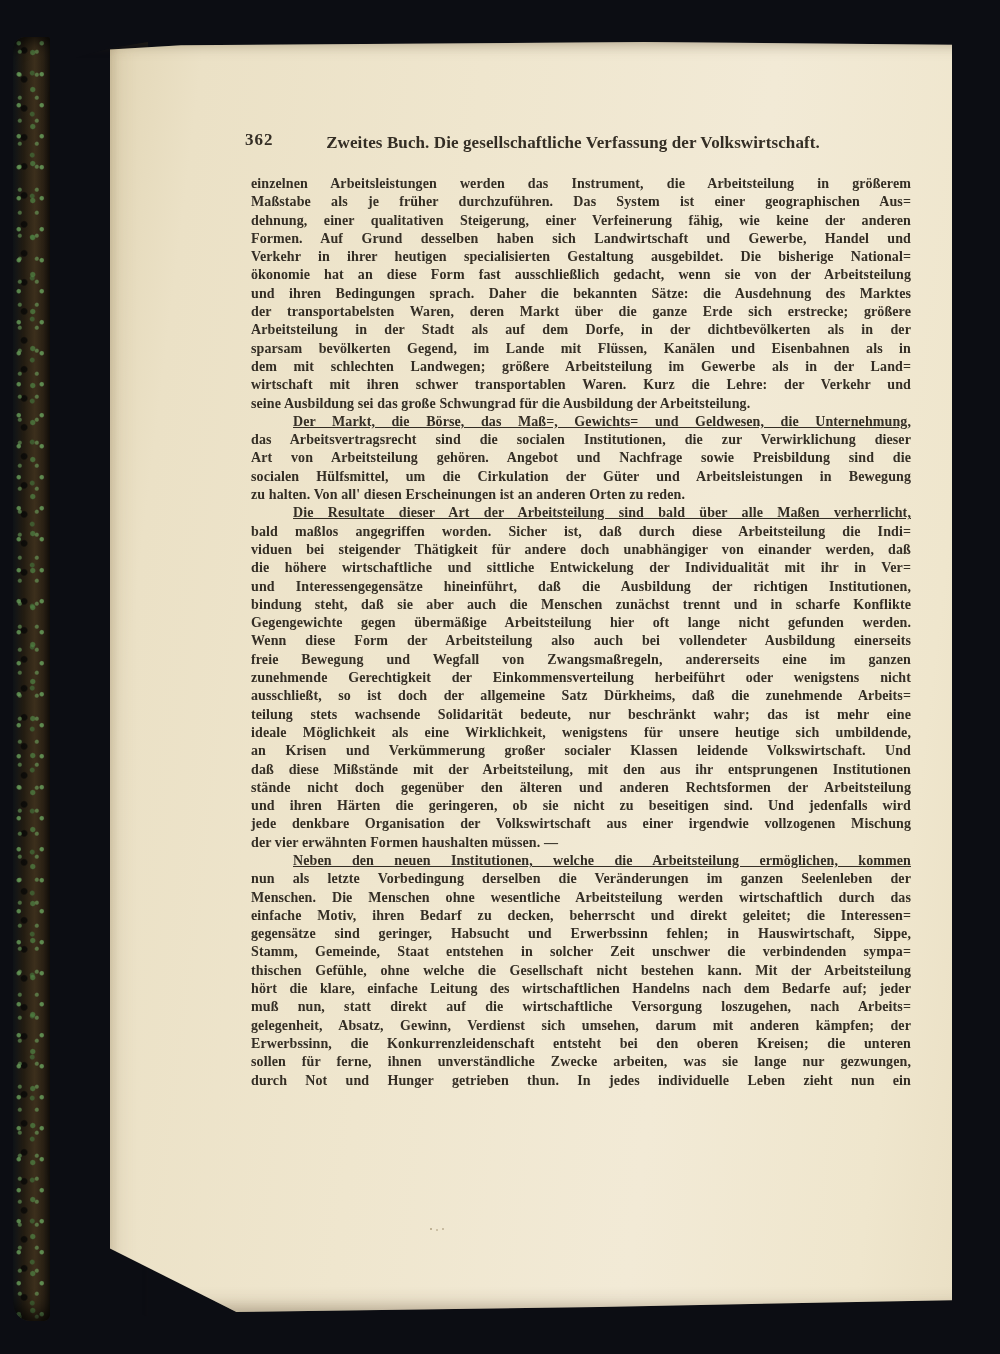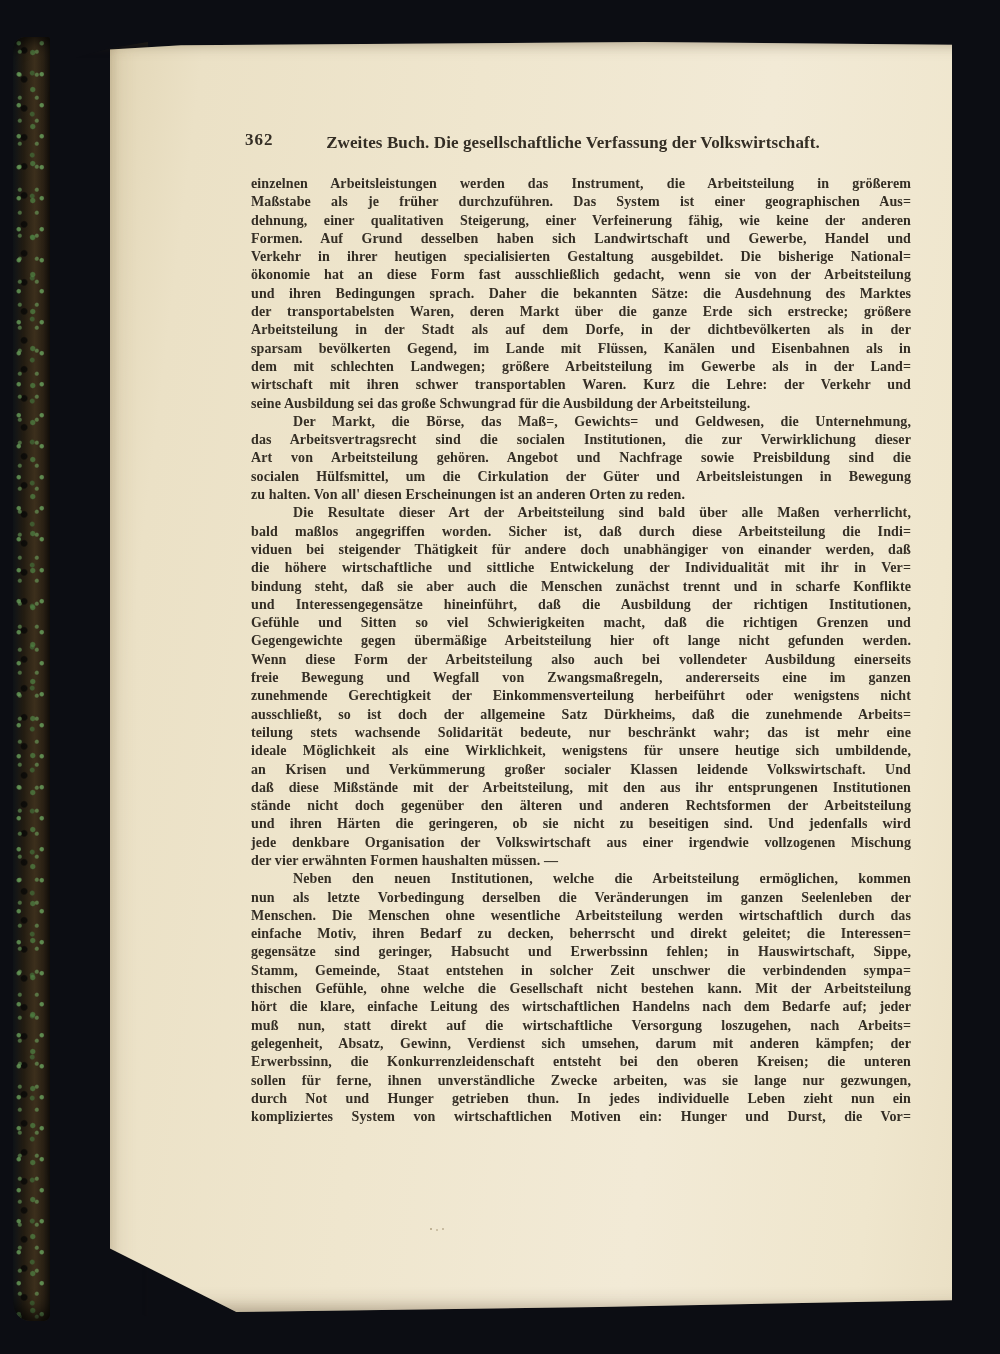--- a/index.html
+++ b/index.html
@@ -66,21 +66,21 @@
   .running-title{text-align:center;font-size:17px;font-weight:700;padding-top:3px;letter-spacing:.1px;}
   .body-text{position:absolute;top:133px;left:0;width:100%;}
   .para{width:100%;}
   .line{
     width:100%;height:18.3px;line-height:18.3px;font-size:14px;font-weight:700;
     text-align:justify;text-align-last:justify;white-space:normal;letter-spacing:.1px;
     overflow:visible;
     margin-left:8px;
   }
   .line.last{text-align-last:left;}
-  .line.indent{text-indent:42px;}
+  .line.indent{text-indent:42px;text-decoration:underline;}
 </style>
 </head>
 <body>
 
 <div class="scene">
   <div class="spine"></div>
   <div class="edges"></div>
   <div class="page">
     <div class="crease"></div>
     <div class="crease-hl"></div>
@@ -111,23 +111,22 @@
             <div class="line">das Arbeitsvertragsrecht sind die socialen Institutionen, die zur Verwirklichung dieser</div>
             <div class="line">Art von Arbeitsteilung gehören.  Angebot und Nachfrage sowie Preisbildung sind die</div>
             <div class="line">socialen Hülfsmittel, um die Cirkulation der Güter und Arbeitsleistungen in Bewegung</div>
             <div class="line last">zu halten.  Von all' diesen Erscheinungen ist an anderen Orten zu reden.</div>
           </div>
           <div class="para">
             <div class="line indent">Die Resultate dieser Art der Arbeitsteilung sind bald über alle Maßen verherrlicht,</div>
             <div class="line">bald maßlos angegriffen worden.  Sicher ist, daß durch diese Arbeitsteilung die Indi=</div>
             <div class="line">viduen bei steigender Thätigkeit für andere doch unabhängiger von einander werden, daß</div>
             <div class="line">die höhere wirtschaftliche und sittliche Entwickelung der Individualität mit ihr in Ver=</div>
+            <div class="line">und Interessengegensätze hineinführt, daß die Ausbildung der richtigen Institutionen,</div>
             <div class="line">bindung steht, daß sie aber auch die Menschen zunächst trennt und in scharfe Konflikte</div>
-            <div class="line">und Interessengegensätze hineinführt, daß die Ausbildung der richtigen Institutionen,</div>
-            <div class="line">Gefühle und Sitten so viel Schwierigkeiten macht, daß die richtigen Grenzen und</div>
             <div class="line">Gegengewichte gegen übermäßige Arbeitsteilung hier oft lange nicht gefunden werden.</div>
             <div class="line">Wenn diese Form der Arbeitsteilung also auch bei vollendeter Ausbildung einerseits</div>
             <div class="line">freie Bewegung und Wegfall von Zwangsmaßregeln, andererseits eine im ganzen</div>
             <div class="line">zunehmende Gerechtigkeit der Einkommensverteilung herbeiführt oder wenigstens nicht</div>
             <div class="line">ausschließt, so ist doch der allgemeine Satz Dürkheims, daß die zunehmende Arbeits=</div>
             <div class="line">teilung stets wachsende Solidarität bedeute, nur beschränkt wahr; das ist mehr eine</div>
             <div class="line">ideale Möglichkeit als eine Wirklichkeit, wenigstens für unsere heutige sich umbildende,</div>
             <div class="line">an Krisen und Verkümmerung großer socialer Klassen leidende Volkswirtschaft.  Und</div>
             <div class="line">daß diese Mißstände mit der Arbeitsteilung, mit den aus ihr entsprungenen Institutionen</div>
             <div class="line">stände nicht doch gegenüber den älteren und anderen Rechtsformen der Arbeitsteilung</div>
@@ -142,18 +141,17 @@
             <div class="line">einfache Motiv, ihren Bedarf zu decken, beherrscht und direkt geleitet; die Interessen=</div>
             <div class="line">gegensätze sind geringer, Habsucht und Erwerbssinn fehlen; in Hauswirtschaft, Sippe,</div>
             <div class="line">Stamm, Gemeinde, Staat entstehen in solcher Zeit unschwer die verbindenden sympa=</div>
             <div class="line">thischen Gefühle, ohne welche die Gesellschaft nicht bestehen kann.  Mit der Arbeitsteilung</div>
             <div class="line">hört die klare, einfache Leitung des wirtschaftlichen Handelns nach dem Bedarfe auf; jeder</div>
             <div class="line">muß nun, statt direkt auf die wirtschaftliche Versorgung loszugehen, nach Arbeits=</div>
             <div class="line">gelegenheit, Absatz, Gewinn, Verdienst sich umsehen, darum mit anderen kämpfen; der</div>
             <div class="line">Erwerbssinn, die Konkurrenzleidenschaft entsteht bei den oberen Kreisen; die unteren</div>
             <div class="line">sollen für ferne, ihnen unverständliche Zwecke arbeiten, was sie lange nur gezwungen,</div>
             <div class="line">durch Not und Hunger getrieben thun.  In jedes individuelle Leben zieht nun ein</div>
-            <div class="line">kompliziertes System von wirtschaftlichen Motiven ein: Hunger und Durst, die Vor=</div>
           </div>
         </div>
     </div>
   </div>
 </div>
 
 </body></html>

